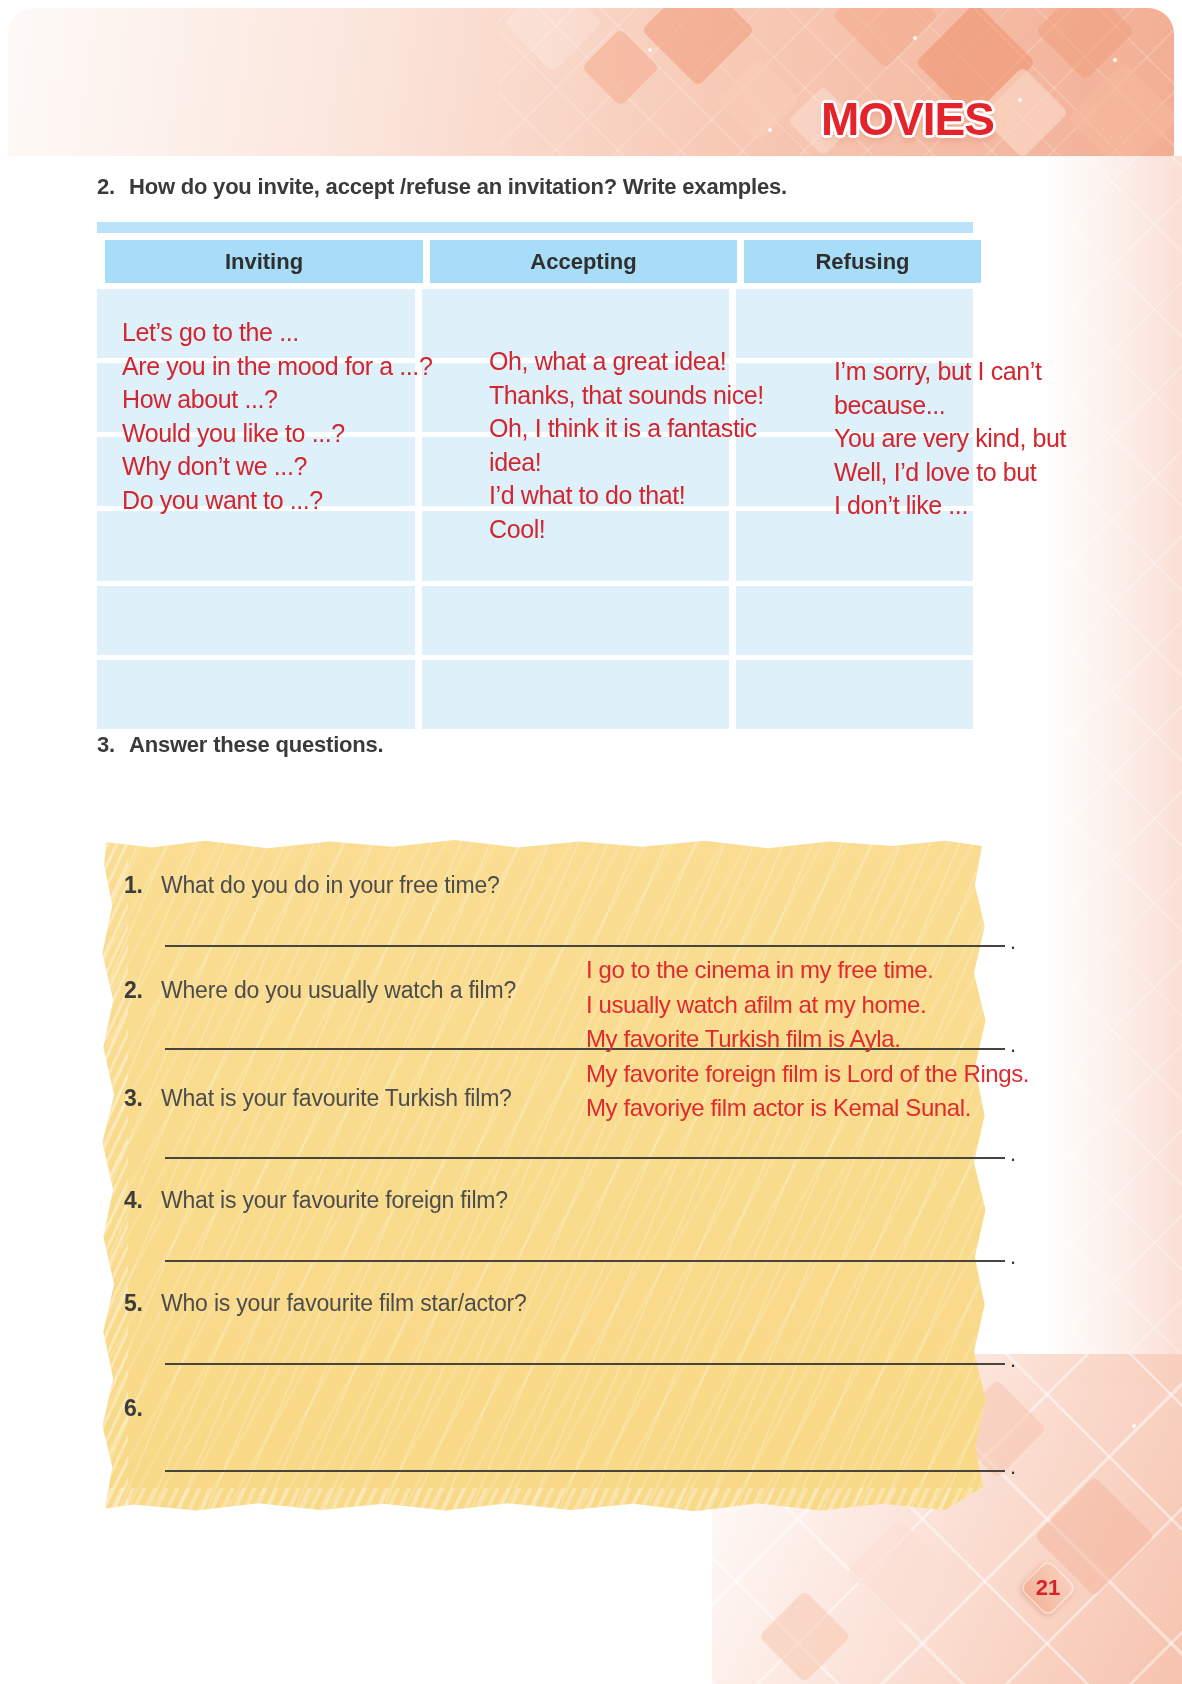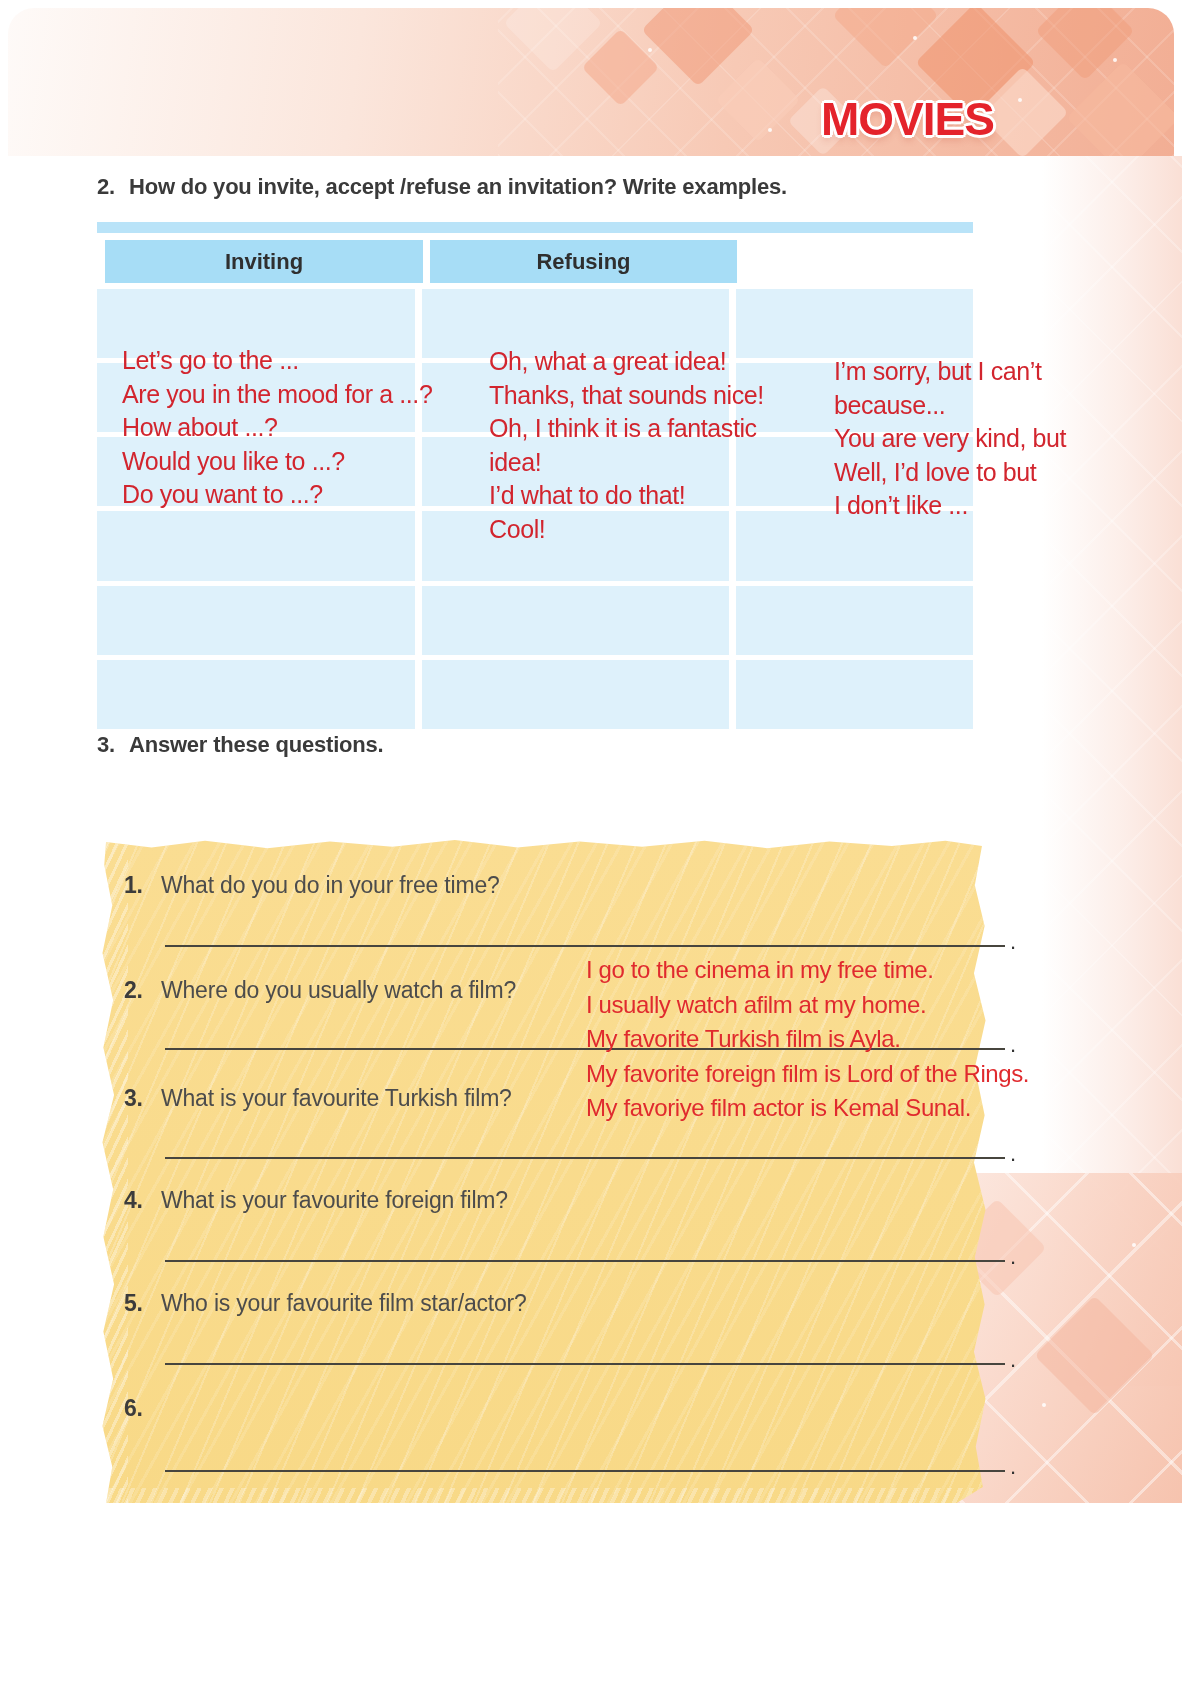--- a/index.html
+++ b/index.html
@@ -1,17 +1,17 @@
 <!DOCTYPE html>
 <html><head>
 <meta charset="utf-8">
 <style>
   html,body{margin:0;padding:0;}
   body{font-family:"Liberation Sans",sans-serif;background:#ffffff;}
-  #page{position:relative;width:1182px;height:1503px;background:#ffffff;overflow:hidden;}
+  #page{position:relative;width:1182px;height:1684px;background:#ffffff;overflow:hidden;}
 
   
   .band{position:absolute;left:8px;top:8px;width:1166px;height:148px;
     border-radius:26px 26px 0 0;overflow:hidden;
     background:linear-gradient(98deg,#fefaf8 0%,#fbe6dc 30%,#f7c9b5 62%,#f2ae94 100%);}
   .band-lattice{position:absolute;right:0;top:0;width:58%;height:100%;
     background:
       repeating-linear-gradient(45deg,rgba(255,255,255,0.15) 0 2px,rgba(255,255,255,0) 2px 44px),
       repeating-linear-gradient(-45deg,rgba(255,255,255,0.15) 0 2px,rgba(255,255,255,0) 2px 44px);}
   .tile{position:absolute;transform:rotate(45deg);border-radius:6px;}
@@ -44,21 +44,21 @@
     grid-template-columns:318px 307px 237px;column-gap:7px;padding-left:8px;}
   .th{background:#a7ddf6;display:flex;align-items:center;justify-content:center;
     font-size:22px;font-weight:700;color:#2f2f2f;}
   .t-body{position:absolute;left:0;top:67px;width:100%;height:440px;display:grid;
     grid-template-columns:318px 307px 237px;grid-template-rows:repeat(6,1fr);gap:5px 7px;}
   .td{background:#def1fb;}
 
   
   .notes{position:absolute;font-size:25px;line-height:33.5px;color:#d2252e;
     letter-spacing:-0.4px;white-space:nowrap;z-index:3;}
-  .notes-inviting{left:122px;top:344px;}
+  .notes-inviting{left:122px;top:316px;}
   .notes-accepting{left:489px;top:345px;}
   .notes-refusing{left:834px;top:355px;}
 
   
   .yellow-box{position:absolute;left:98px;top:838px;width:892px;height:676px;z-index:1;
     background:
       repeating-linear-gradient(113deg,rgba(255,255,255,0) 0 11px,rgba(255,255,255,0.20) 11px 13px,rgba(255,255,255,0) 13px 27px),
       repeating-linear-gradient(119deg,rgba(255,255,255,0) 0 19px,rgba(255,255,255,0.13) 19px 22px),
       linear-gradient(180deg,#fadd92 0%,#f8d987 100%);
     clip-path:polygon(0.9% 0.6%,6% 1.4%,12% 0.4%,19% 1.5%,26% 0.5%,33% 1.3%,40% 0.3%,47% 1.4%,54% 0.5%,61% 1.3%,68% 0.4%,75% 1.5%,82% 0.5%,89% 1.2%,95% 0.4%,99.1% 1.2%,98.3% 7%,99.4% 13%,98.2% 20%,99.5% 27%,98.3% 34%,99.4% 41%,98.2% 48%,99.5% 55%,98.3% 62%,99.4% 69%,98.2% 76%,99.5% 83%,98.4% 90%,99.2% 96%,95% 99.4%,88% 98.5%,81% 99.5%,74% 98.4%,67% 99.6%,60% 98.5%,53% 99.4%,46% 98.4%,39% 99.5%,32% 98.5%,25% 99.4%,18% 98.4%,11% 99.5%,4% 98.6%,0.8% 99.2%,1.6% 93%,0.5% 87%,1.7% 80%,0.6% 73%,1.8% 66%,0.6% 59%,1.7% 52%,0.5% 45%,1.8% 38%,0.6% 31%,1.7% 24%,0.5% 17%,1.6% 10%,0.7% 4%);}
@@ -125,20 +125,21 @@
 
   <div class="ex-heading" style="top:172px;">
     <span class="ex-num">2.</span>
     <span class="ex-prompt">How do you invite, accept /refuse an invitation? Write examples.</span>
   </div>
 
   <div class="invite-table">
     <div class="t-strip"></div>
     <div class="t-head">
       <div class="th">Inviting</div>
+      <div class="th">Accepting</div>
       <div class="th">Refusing</div>
     </div>
     <div class="t-body">
       <div class="td"></div>
         <div class="td"></div>
         <div class="td"></div>
       <div class="td"></div>
         <div class="td"></div>
         <div class="td"></div>
       <div class="td"></div>
@@ -154,20 +155,21 @@
         <div class="td"></div>
         <div class="td"></div>
     </div>
   </div>
 
   <div class="notes notes-inviting">
       <div class="line">Let’s go to the ...</div>
       <div class="line">Are you in the mood for a ...?</div>
       <div class="line">How about ...?</div>
       <div class="line">Would you like to ...?</div>
+      <div class="line">Why don’t we ...?</div>
       <div class="line">Do you want to ...?</div>
     </div>
   <div class="notes notes-accepting">
       <div class="line">Oh, what a great idea!</div>
       <div class="line">Thanks, that sounds nice!</div>
       <div class="line">Oh, I think it is a fantastic</div>
       <div class="line">idea!</div>
       <div class="line">I’d what to do that!</div>
       <div class="line">Cool!</div>
     </div>

